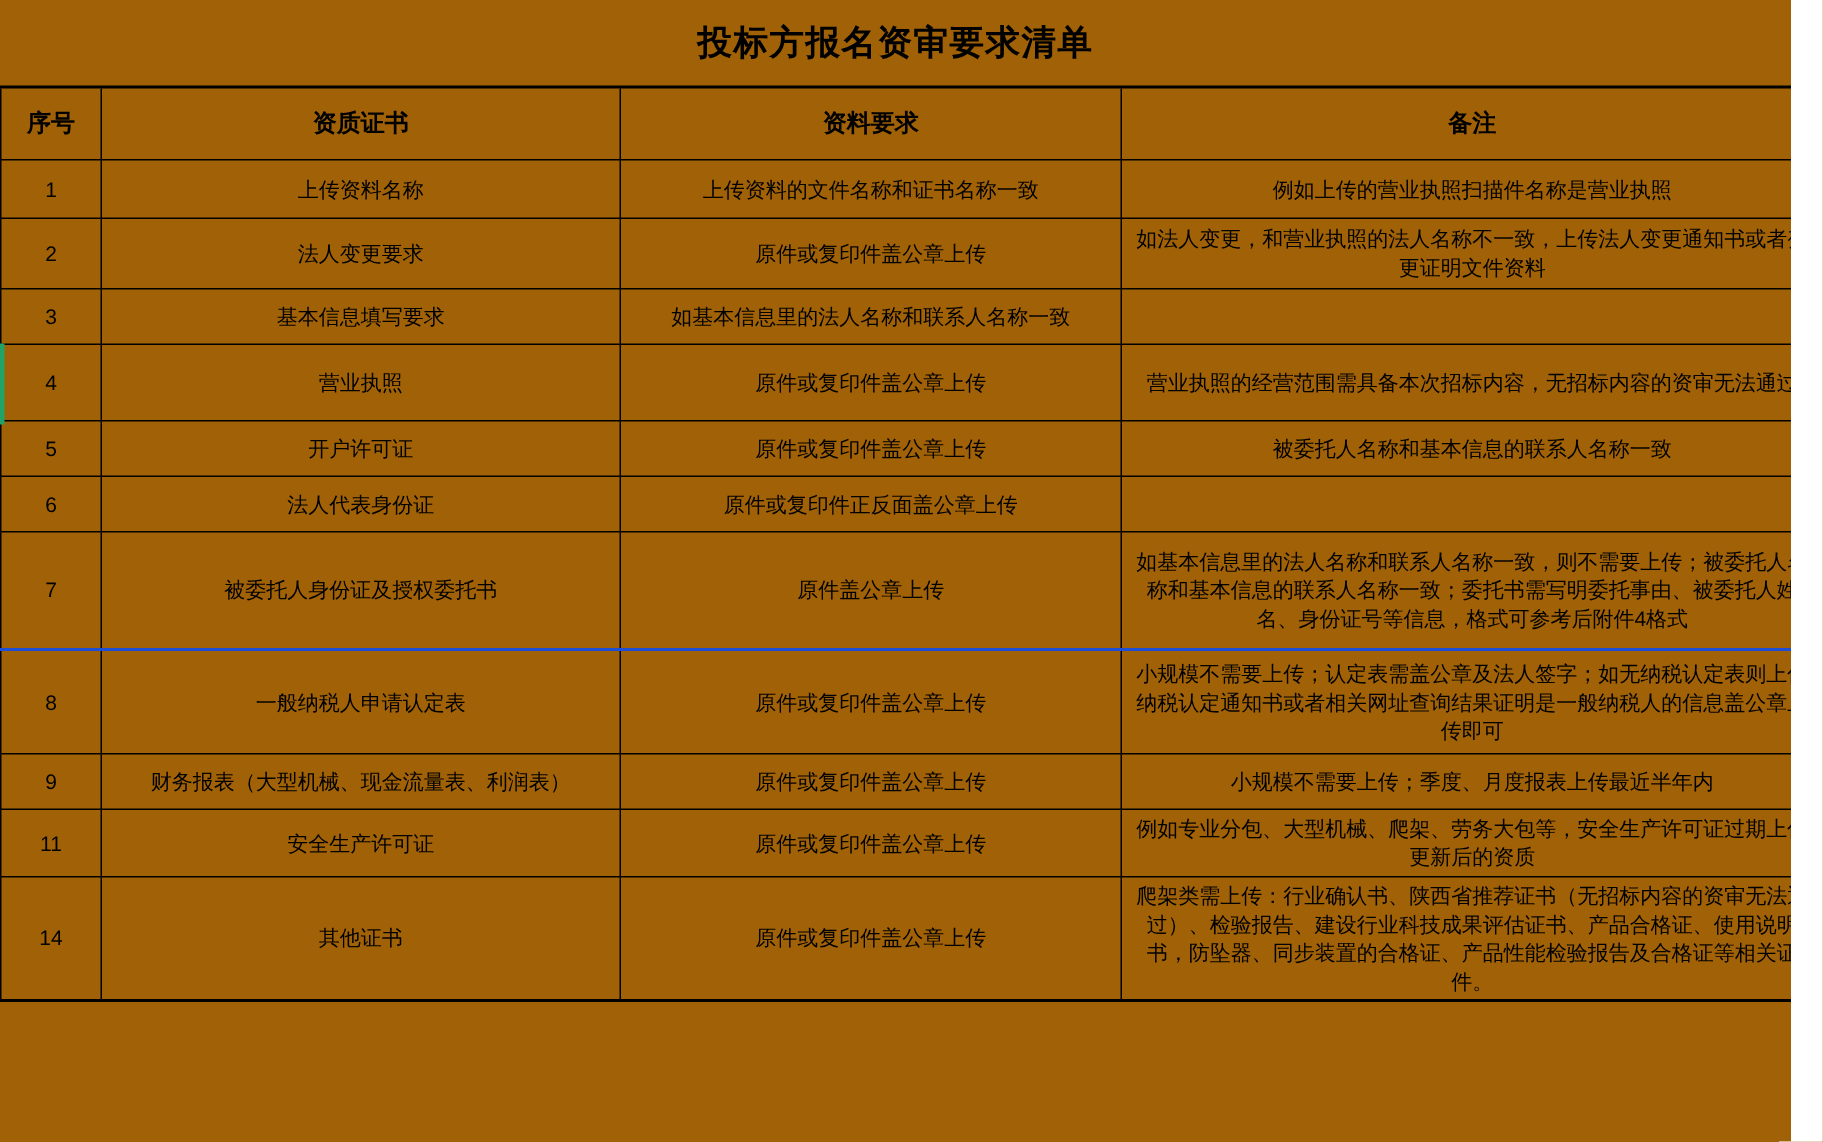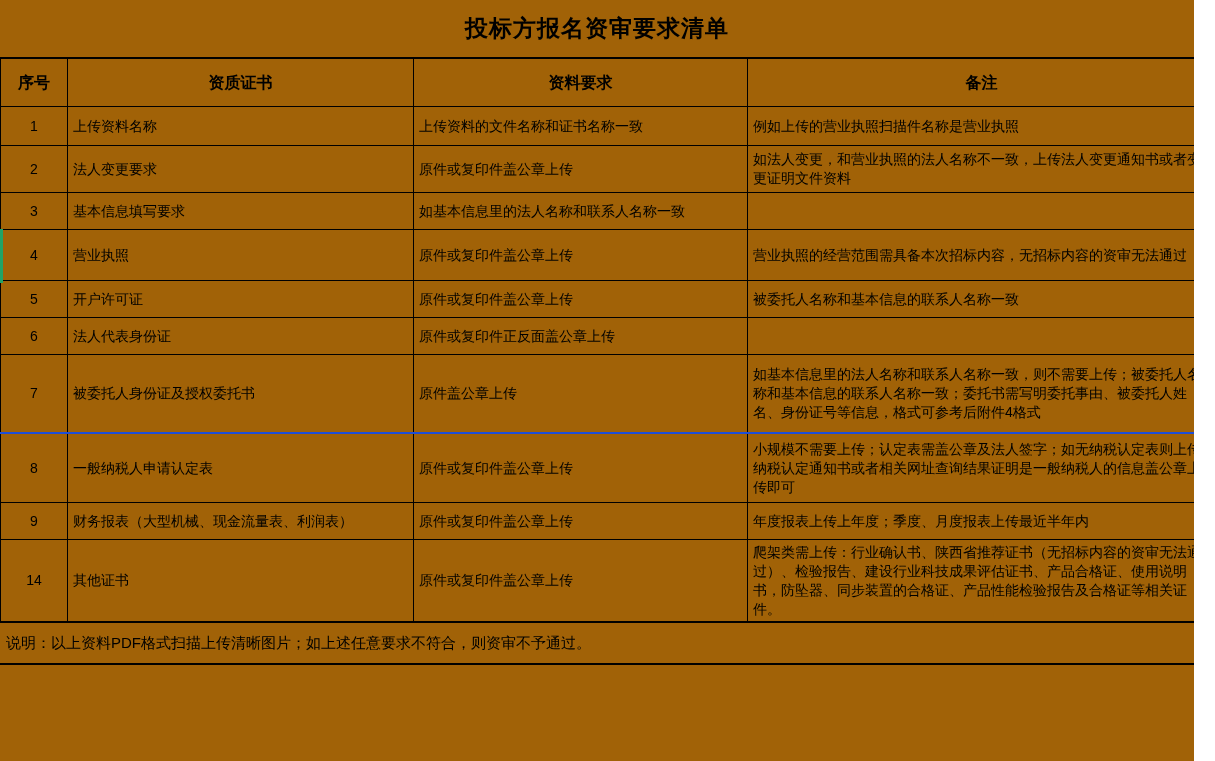--- a/index.html
+++ b/index.html
@@ -46,21 +46,21 @@
     margin-top: 40px;
   }
   table.req thead th {
     border-top: 2px solid #000000;
     font-size: 16px;
     font-weight: bold;
     text-align: center;
     height: 43px;
   }
   td.num { text-align: center; padding: 2px 2px; }
-  td.txt { text-align: left; }
+  td.txt { text-align: center; }
   tr.h40 td { height: 34px; }
   tr.h48 td { height: 42px; }
   tr.h38 td { height: 32px; }
   tr.h52 td { height: 46px; }
   tr.h79 td { height: 73px; }
   tr.h70 td { height: 64px; }
   tr.h46 td { height: 40px; }
   tr.h83 td { height: 77px; }
   tr.thick td { border-top: 2px solid #1d4ed8; }
   tr.last td { border-bottom: 2px solid #000000; }
@@ -151,28 +151,33 @@
       <tr class="h70 thick">
         <td class="num">8</td>
         <td class="txt">一般纳税人申请认定表</td>
         <td class="txt">原件或复印件盖公章上传</td>
         <td class="txt">小规模不需要上传；认定表需盖公章及法人签字；如无纳税认定表则上传纳税认定通知书或者相关网址查询结果证明是一般纳税人的信息盖公章上传即可</td>
       </tr>
       <tr class="h38">
         <td class="num">9</td>
         <td class="txt">财务报表（大型机械、现金流量表、利润表）</td>
         <td class="txt">原件或复印件盖公章上传</td>
-        <td class="txt">年度报表上传上年度；季度、月度报表上传最近半年内</td>
+        <td class="txt">小规模不需要上传；季度、月度报表上传最近半年内</td>
+      </tr>
+      <tr class="h46">
+        <td class="num">11</td>
+        <td class="txt">安全生产许可证</td>
+        <td class="txt">原件或复印件盖公章上传</td>
+        <td class="txt">例如专业分包、大型机械、爬架、劳务大包等，安全生产许可证过期上传更新后的资质</td>
       </tr>
       <tr class="h83 last">
         <td class="num">14</td>
         <td class="txt">其他证书</td>
         <td class="txt">原件或复印件盖公章上传</td>
         <td class="txt">爬架类需上传：行业确认书、陕西省推荐证书（无招标内容的资审无法通过）、检验报告、建设行业科技成果评估证书、产品合格证、使用说明书，防坠器、同步装置的合格证、产品性能检验报告及合格证等相关证件。</td>
       </tr>
     </tbody>
   </table>
 
-  <div class="footnote">说明：以上资料PDF格式扫描上传清晰图片；如上述任意要求不符合，则资审不予通过。</div>
 
   <div class="row-indicator"></div>
 
 </div>
 
 </body></html>

